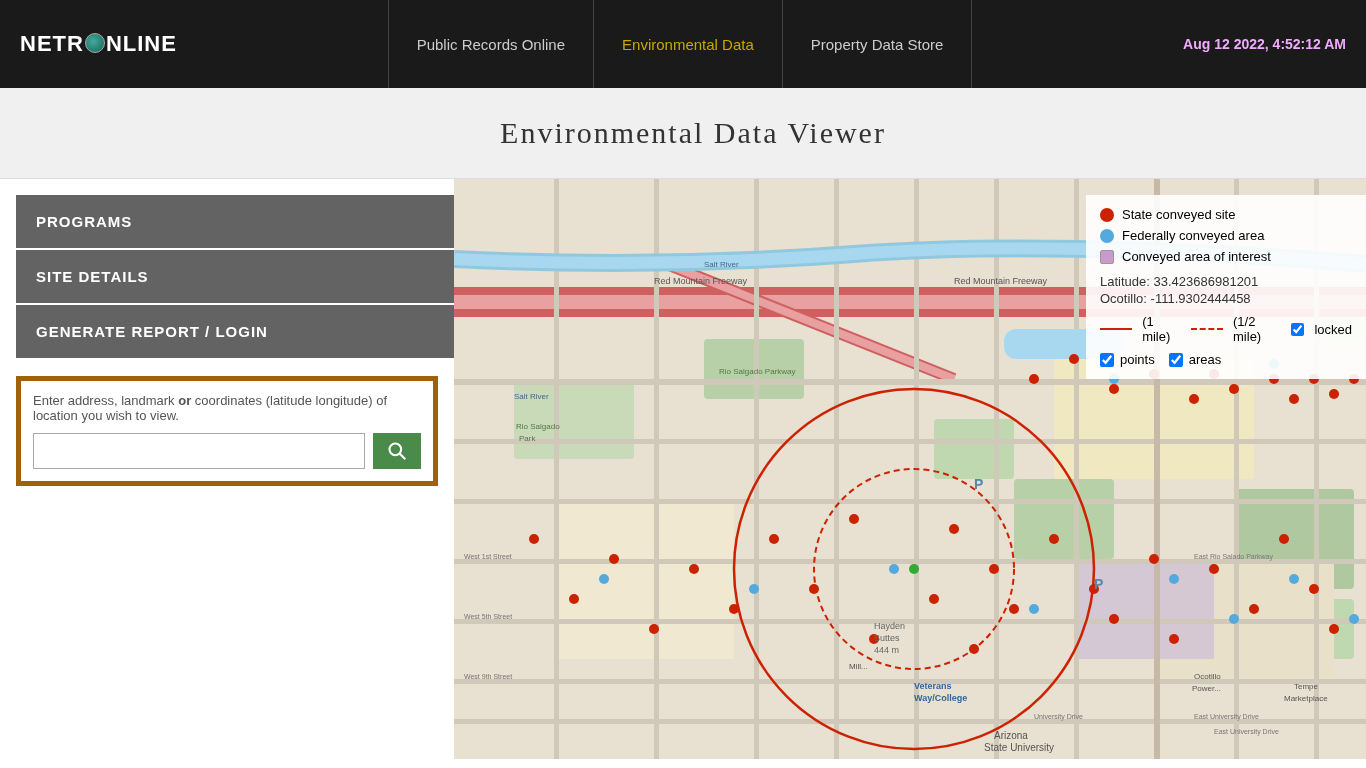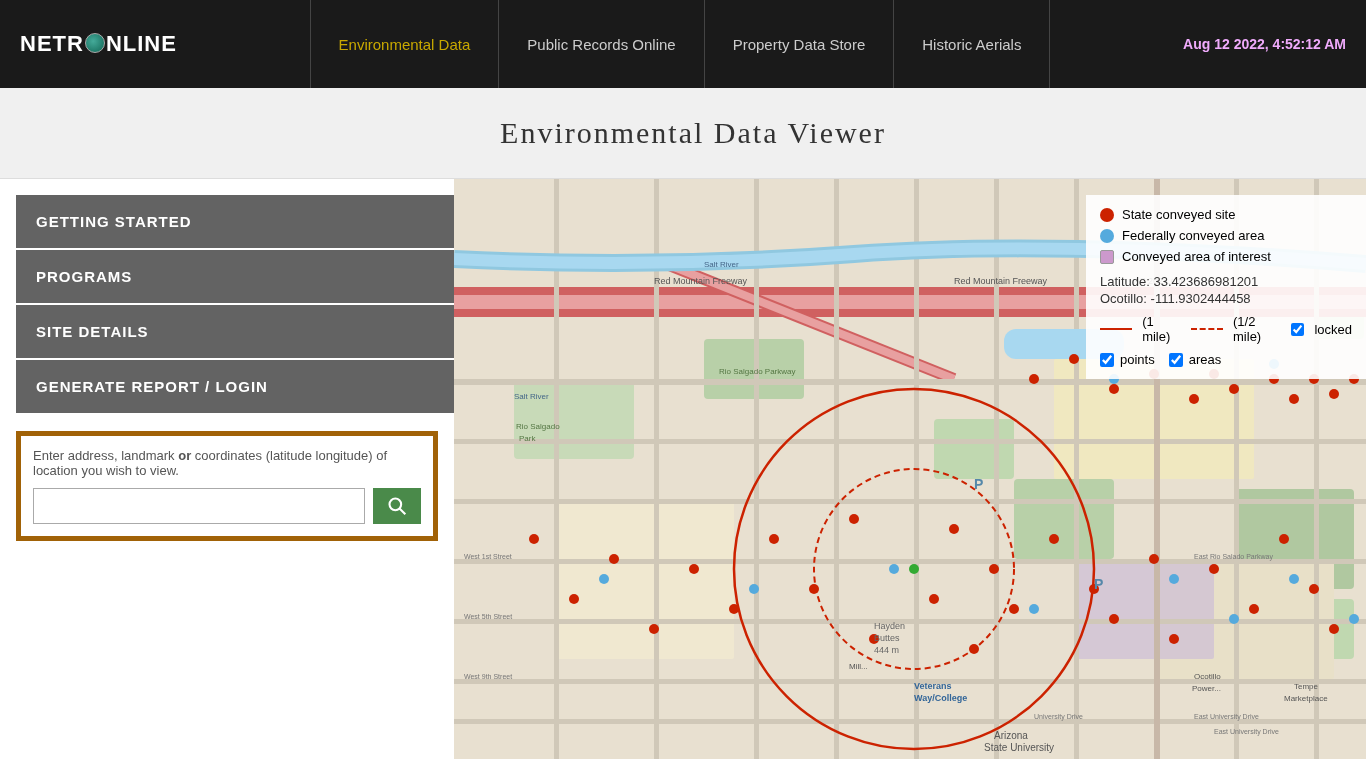--- a/index.html
+++ b/index.html
@@ -235,37 +235,35 @@
 </head>
 <body>
 
 <header id="header">
   <div id="logo">
     <span style="color:#fff;font-size:22px;font-weight:bold;letter-spacing:1px;">NETR</span>
     <span class="globe"></span>
     <span style="color:#fff;font-size:22px;font-weight:bold;letter-spacing:1px;">NLINE</span>
   </div>
   <nav id="nav">
+    <a class="nav-item">Public Records Online</a>
     <a class="nav-item active">Environmental Data</a>
-    <a class="nav-item">Public Records Online</a>
     <a class="nav-item">Property Data Store</a>
-    <a class="nav-item">Historic Aerials</a>
   </nav>
   <div id="datetime">Aug 12 2022, 4:52:12 AM</div>
 </header>
 
 <div id="title-bar">
   <h1>Environmental Data Viewer</h1>
 </div>
 
 <div id="content-area" style="display:flex; position:relative; min-height:580px;">
 
   <div id="left-panel">
     <div style="padding: 16px 0 0 16px;">
-      <button class="sidebar-btn">GETTING STARTED</button>
       <button class="sidebar-btn">PROGRAMS</button>
       <button class="sidebar-btn">SITE DETAILS</button>
       <button class="sidebar-btn">GENERATE REPORT / LOGIN</button>
     </div>
 
     <div class="search-section">
       <div id="search-container">
         <div id="search-placeholder-text">
           Enter address, landmark <strong>or</strong> coordinates (latitude longitude) of location you wish to view.
         </div>

